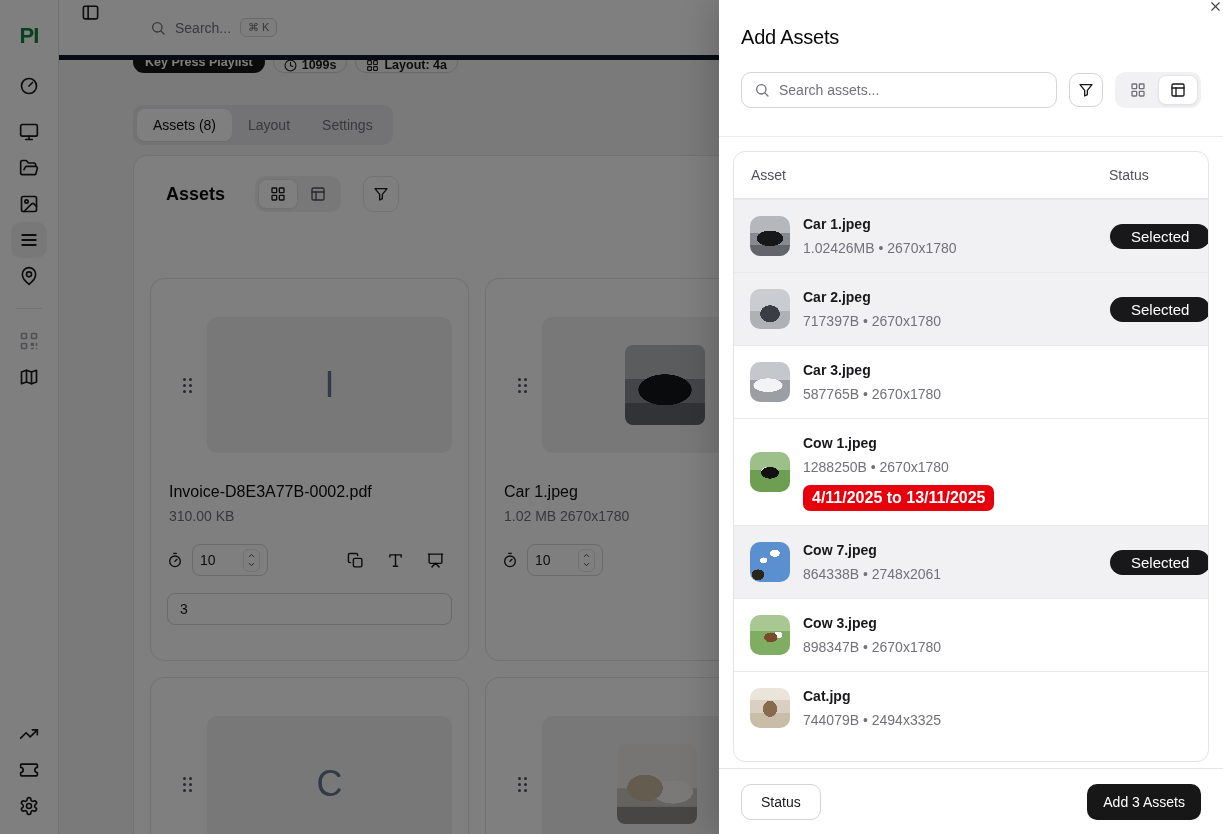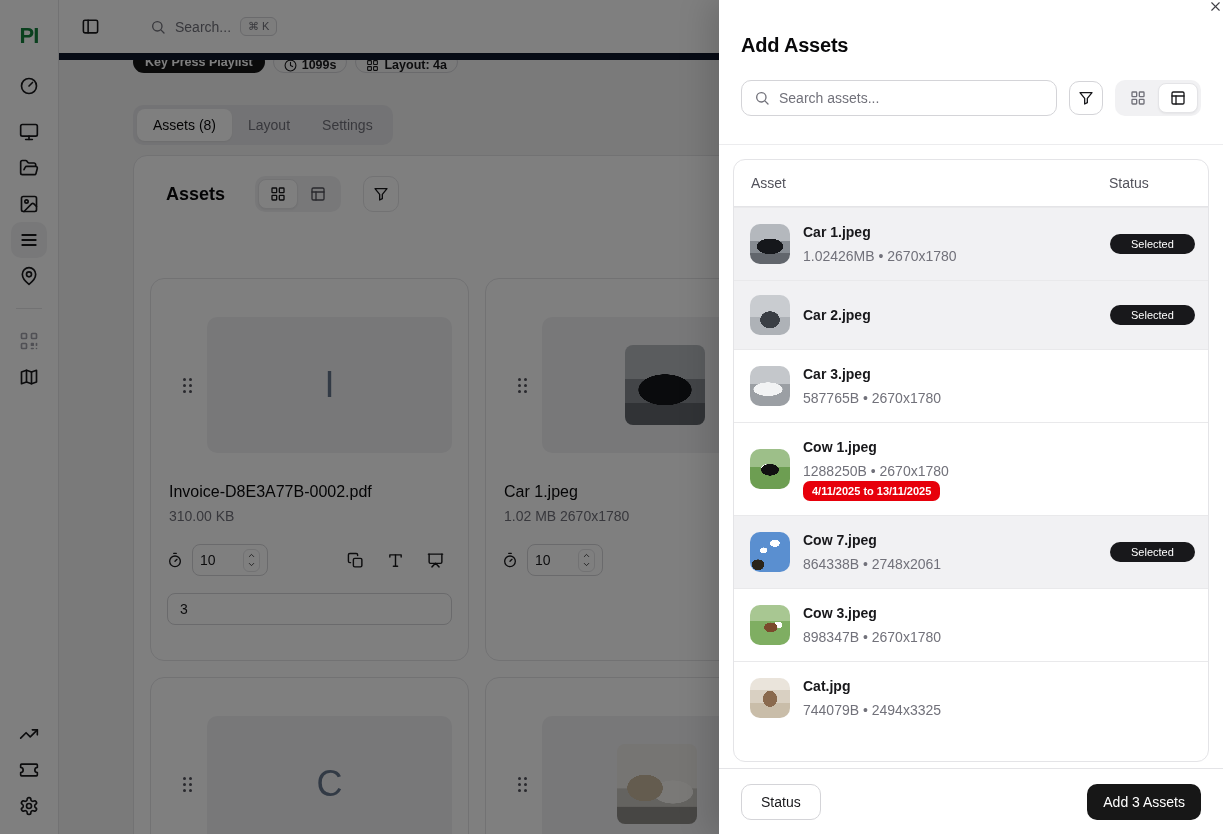--- a/index.html
+++ b/index.html
@@ -22,21 +22,21 @@
   .nav { display:flex; flex-direction:column; align-items:center; margin-top:17px; }
   .nav-item { width:36px; height:36px; border-radius:10px; display:flex; align-items:center; justify-content:center; color:#18181b; }
   .nav-item.first { margin-bottom:10px; }
   .nav-item.active { background:#f1f1f3; }
   .nav-item.muted { color:#a1a1aa; }
   .nav-div { width:26px; height:1px; background:#e4e4e7; margin:14px 0; }
   .nav-bottom { margin-top:auto; margin-bottom:10px; display:flex; flex-direction:column; align-items:center; }
 
   .topbar {
     position:absolute; left:59px; right:0; top:0; height:60px; background:#fff;
-    border-bottom:7px solid #0f172a; display:flex; align-items:center; z-index:2;
+    border-bottom:5px solid #0f172a; display:flex; z-index:2;
   }
   .panel-toggle { margin-left:19px; color:#18181b; width:24px; height:24px; display:flex; align-items:center; justify-content:center; }
   .gsearch { margin-left:48px; display:flex; align-items:center; gap:9px; color:#71717a; font-size:14px; }
   .kbd { border:1px solid #d4d4d8; border-radius:6px; font-size:11px; padding:2px 7px; color:#71717a; background:#fafafa; }
 
   .main { position:absolute; left:59px; top:60px; right:0; bottom:-300px; background:#f5f5f5; padding-left:74px; z-index:1; }
   .badge-row { display:flex; align-items:center; gap:8px; margin-top:-9px; }
   .pill { height:22px; display:inline-flex; align-items:center; gap:5px; border-radius:999px;
     font-size:12.5px; font-weight:600; padding:0 12px; white-space:nowrap; }
   .pill.dark { background:#171717; color:#fff; }
@@ -75,21 +75,21 @@
     display:flex; flex-direction:column; align-items:center; justify-content:center; color:#18181b; }
   .ctrl-icons { margin-left:auto; display:flex; align-items:center; gap:23px; color:#18181b; padding-right:8px; }
   .note-input { margin-top:17px; width:100%; height:32px; border:1px solid #d4d4d8; border-radius:8px;
     padding:0 12px; font-size:14px; color:#18181b; font-family:inherit; background:#fff; outline:0; }
 
   
   .overlay { position:absolute; inset:0; background:rgba(0,0,0,.5); z-index:5; }
   .drawer { position:absolute; top:0; right:0; width:504px; height:834px; background:#fff; z-index:10;
     box-shadow:-10px 0 30px rgba(0,0,0,.15); display:flex; flex-direction:column; }
   .dw-head { padding:24px 22px 0; position:relative; }
-  .dw-title { font-size:20px; font-weight:700; color:#09090b; letter-spacing:-.2px; line-height:26px;margin-top:8px; }
+  .dw-title { font-size:20px; font-weight:400; color:#09090b; letter-spacing:-.2px; line-height:26px; }
   .dw-close { position:absolute; top:-9px; right:-7px; width:30px; height:30px; display:flex; align-items:center;
     justify-content:center; color:#3f3f46; cursor:pointer; background:none; border:0; }
   .dw-search-row { display:flex; align-items:center; gap:12px; margin-top:22px; }
   .dw-search { flex:1; height:36px; border:1px solid #d4d4d8; border-radius:10px; background:#fff;
     display:flex; align-items:center; gap:9px; padding:0 12px; color:#71717a; }
   .dw-search input { flex:1; border:0; outline:0; font-size:14px; font-family:inherit; color:#18181b; background:transparent; }
   .dw-search input::placeholder { color:#71717a; }
   .dw-filter { width:34px; height:34px; border:1px solid #d4d4d8; border-radius:10px; background:#fff;
     display:flex; align-items:center; justify-content:center; color:#18181b; }
   .dw-seg-group { display:flex; background:#f1f1f3; border-radius:10px; padding:3px; }
@@ -104,22 +104,22 @@
   .th-asset { flex:1; }
   .th-status { width:82px; }
   .row { display:flex; align-items:center; padding:14px 16px; border-top:1px solid #e9e9eb; flex-shrink:0; }
   .row:first-of-type { border-top:0; }
   .row.sel { background:#f1f1f3; }
   .thumb { width:40px; height:40px; border-radius:10px; margin-right:13px; flex-shrink:0; background:#e4e4e7; }
   .row-info { flex:1; min-width:0; }
   .r-name { font-size:14px; font-weight:600; color:#18181b; line-height:20px; }
   .r-meta { font-size:14px; color:#71717a; line-height:20px; margin-top:4px; }
   .row-status { width:82px; display:flex; justify-content:flex-start; }
-  .badge-dark { background:#18181b; color:#fff; font-size:11px; font-weight:500; padding:4px 21px; border-radius:999px; }
-  .badge-red { display:inline-block; background:#e7000b; color:#fff; font-size:11px;
+  .badge-dark { background:#18181b; color:#fff; font-size:15px; font-weight:500; padding:4px 21px; border-radius:999px; }
+  .badge-red { display:inline-block; margin-top:8px; background:#e7000b; color:#fff; font-size:16px;
     font-weight:700; padding:4px 9px; border-radius:7px; }
 
   .dw-foot { height:66px; flex-shrink:0; border-top:1px solid #e4e4e7; display:flex; align-items:center;
     justify-content:space-between; padding:0 22px; background:#fff; }
   .btn-cancel { height:36px; padding:0 19px; border:1px solid #d4d4d8; border-radius:10px; background:#fff;
     font-size:14px; font-weight:500; color:#18181b; font-family:inherit; cursor:pointer; }
   .btn-primary { height:36px; padding:0 16px; border:0; border-radius:10px; background:#171717;
     font-size:14px; font-weight:500; color:#fff; font-family:inherit; cursor:pointer; }
 
   
@@ -555,20 +555,21 @@
       </div>
       <div class="row-status">
           <span class="badge-dark">Selected</span>
         </div>
     </div>
 
     <div class="row sel">
       <div class="thumb t-car2"></div>
       <div class="row-info">
         <div class="r-name">Car 2.jpeg</div>
+        <div class="r-meta">717397B • 2670x1780</div>
       </div>
       <div class="row-status">
           <span class="badge-dark">Selected</span>
         </div>
     </div>
 
     <div class="row">
       <div class="thumb t-car3"></div>
       <div class="row-info">
         <div class="r-name">Car 3.jpeg</div>

